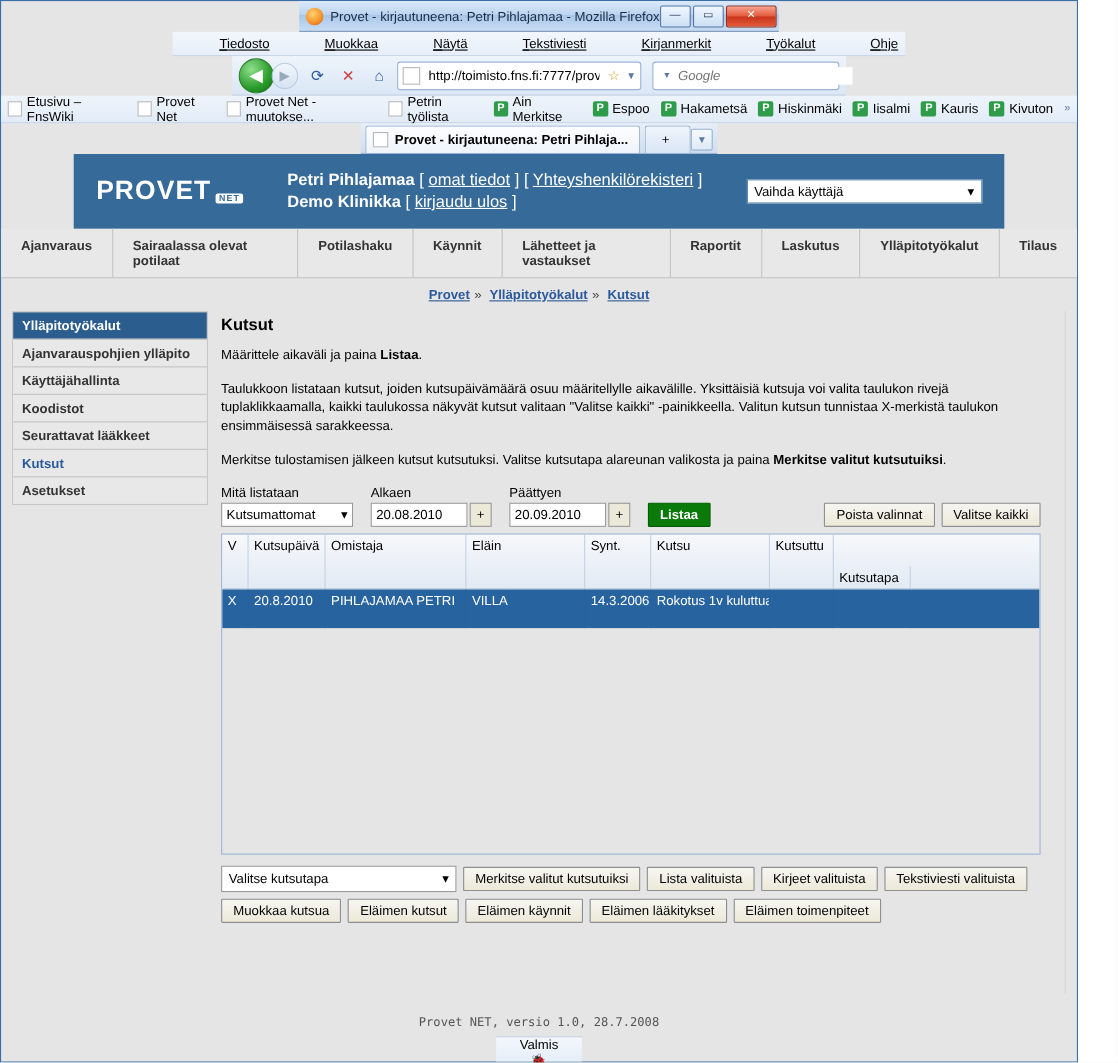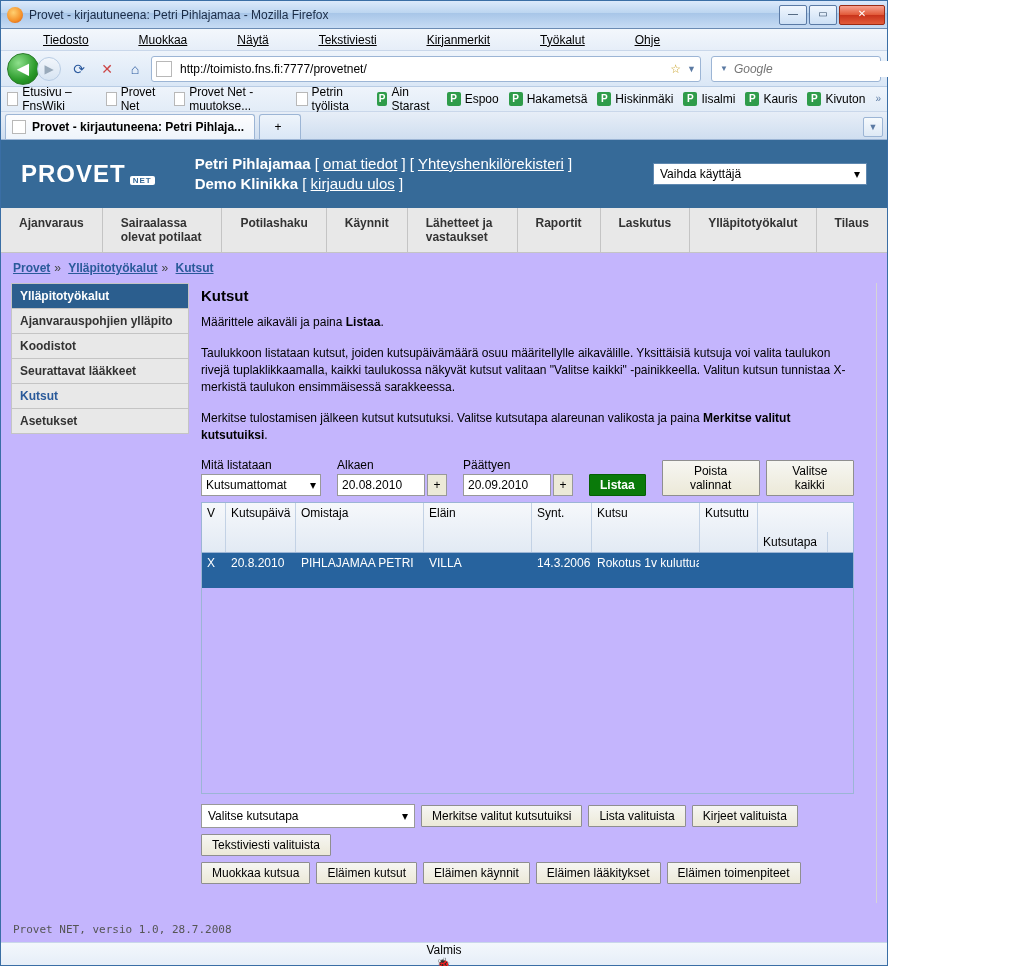--- a/index.html
+++ b/index.html
@@ -1,16 +1,16 @@
 <!DOCTYPE html>
 <html><head>
 <meta charset="utf-8">
 <style>
 html,body{margin:0;padding:0;font-family:"Segoe UI",Tahoma,Arial,sans-serif;font-size:12px;background:#fff;color:#000;}
-.window{width:888px;height:966px;display:flex;flex-direction:column;border:1px solid #3a6ea5;box-sizing:border-box;background:#c4b5fd;}
+.window{width:980px;height:966px;display:flex;flex-direction:column;border:1px solid #3a6ea5;box-sizing:border-box;background:#e5e5e5;align-items:center;}
 .titlebar{height:28px;background:linear-gradient(#dbe9fb,#bcd5f0 45%,#a8c6e8 46%,#c7dcf4);display:flex;align-items:center;padding:0 2px 0 6px;border-bottom:1px solid #6b8bb3;}
 .titlebar .ff-icon{width:16px;height:16px;border-radius:50%;background:radial-gradient(circle at 40% 35%,#ffd070,#f59028 60%,#c94c12);margin-right:6px;}
 .titlebar .title{flex:1;color:#1a2b45;}
 .win-btns{display:flex;gap:2px;}
 .win-btn{width:26px;height:18px;border:1px solid #5a7aa5;border-radius:2px;background:linear-gradient(#f0f6fd,#cde0f5);font-size:10px;line-height:16px;text-align:center;color:#2b425f;}
 .win-btn.close{width:44px;background:linear-gradient(#f8a290,#e25b3a 48%,#c9341c 52%,#e25b3a);color:#fff;border-color:#9a2b14;}
 .menubar{height:22px;background:linear-gradient(#f3f7fc,#e6eef8);display:flex;align-items:center;padding:0 6px;gap:14px;border-bottom:1px solid #c9d7ea;}
 .menubar span{text-decoration:underline;cursor:default;margin-left:36px;}
 .menubar span::first-letter{text-decoration:underline;}
 .navbar{height:36px;background:linear-gradient(#eef4fb,#dae7f6);display:flex;align-items:center;padding:0 6px;gap:4px;border-bottom:1px solid #b8cce4;}
@@ -138,21 +138,21 @@
     <div class="bm">
         <div class="doc"></div>
         <span>Provet Net -muutokse...</span>
       </div>
     <div class="bm">
         <div class="doc"></div>
         <span>Petrin työlista</span>
       </div>
     <div class="bm">
         <div class="p">P</div>
-        <span>Ain Starast</span>
+        <span>Ain Merkitse</span>
       </div>
     <div class="bm">
         <div class="p">P</div>
         <span>Espoo</span>
       </div>
     <div class="bm">
         <div class="p">P</div>
         <span>Hakametsä</span>
       </div>
     <div class="bm">
@@ -219,20 +219,21 @@
   <div class="breadcrumb">
     <a>Provet</a><span class="sep">»</span>
     <a>Ylläpitotyökalut</a><span class="sep">»</span>
     <a>Kutsut</a>
   </div>
 
   <div class="content">
     <div class="sidebar">
       <div class="shead">Ylläpitotyökalut</div>
       <div class="sitem">Ajanvarauspohjien ylläpito</div>
+      <div class="sitem">Käyttäjähallinta</div>
       <div class="sitem">Koodistot</div>
       <div class="sitem">Seurattavat lääkkeet</div>
       <div class="sitem active">Kutsut</div>
       <div class="sitem">Asetukset</div>
     </div>
 
     <div class="main">
       <h2>Kutsut</h2>
       <p><span>Määrittele aikaväli ja paina </span><b>Listaa</b><span>.</span></p>
       <p>Taulukkoon listataan kutsut, joiden kutsupäivämäärä osuu määritellylle aikavälille. Yksittäisiä kutsuja voi valita taulukon rivejä tuplaklikkaamalla, kaikki taulukossa näkyvät kutsut valitaan "Valitse kaikki" -painikkeella. Valitun kutsun tunnistaa X-merkistä taulukon ensimmäisessä sarakkeessa.</p>

